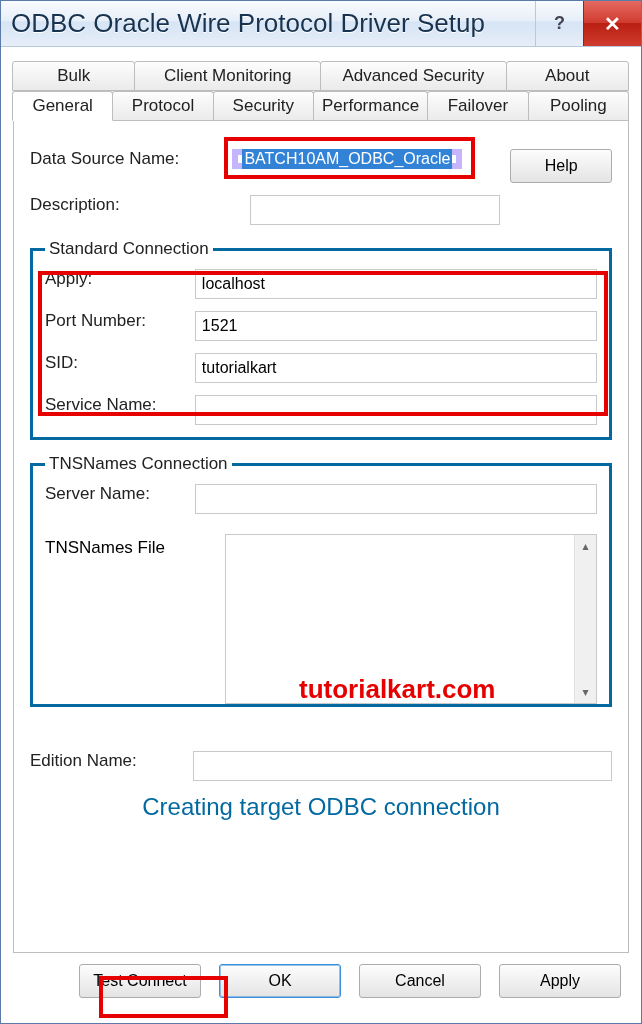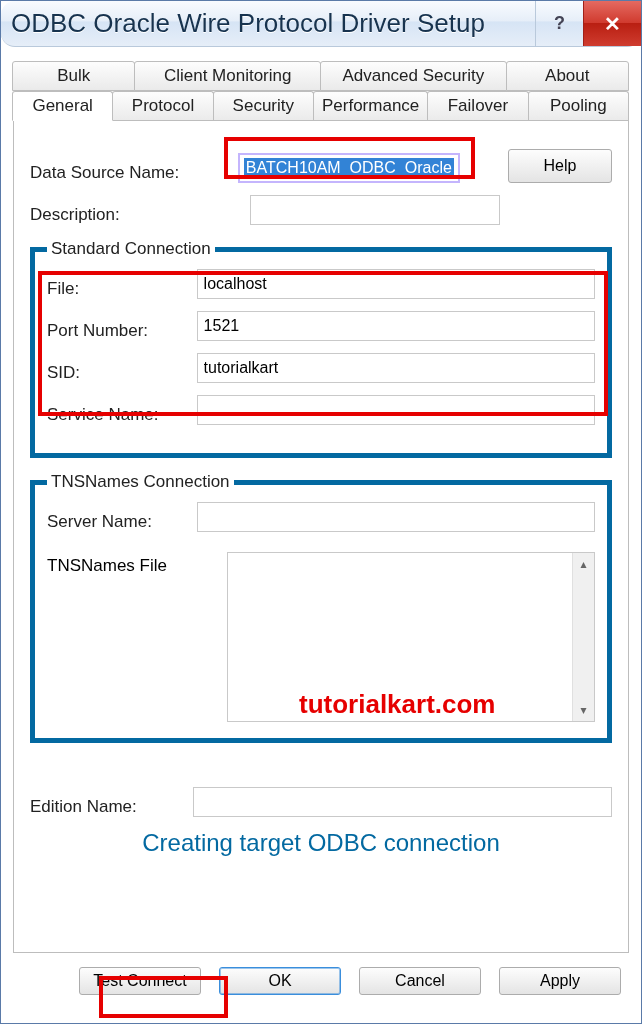--- a/index.html
+++ b/index.html
@@ -1,60 +1,60 @@
 <!DOCTYPE html>
 <html><head>
 <meta charset="utf-8">
 <style>
   * { box-sizing: border-box; font-family: "Segoe UI", Tahoma, sans-serif; }
   body { margin: 0; padding: 0; width: 642px; height: 1024px; background: #e8e8e8; overflow: hidden; }
   .window { width: 642px; height: 1024px; background: #fff; border: 1px solid #5a7aa8; display: flex; flex-direction: column; }
-  .titlebar { height: 46px; background: linear-gradient(to bottom, #f8fbff 0%, #e6eef8 45%, #d6e4f5 46%, #e6eef8 100%); display: flex; align-items: center; padding: 0 0 0 10px; border-bottom: 1px solid #b9c9db; border-radius: 14px; }
+  .titlebar { height: 46px; background: linear-gradient(to bottom, #f8fbff 0%, #e6eef8 45%, #d6e4f5 46%, #e6eef8 100%); display: flex; align-items: center; padding: 0 0 0 10px; border-bottom: 1px solid #b9c9db; }
   .titlebar .title { font-size: 26px; color: #17334f; flex: 1; text-shadow: 0 1px 0 #fff; white-space: nowrap; }
   .titlebar .caption-btns { display: flex; height: 100%; align-items: stretch; }
   .cap-btn { width: 48px; display: flex; align-items: center; justify-content: center; border-left: 1px solid #b9c9db; color: #445; font-size: 18px; cursor: pointer; }
   .cap-btn.close { width: 58px; background: linear-gradient(to bottom, #e46a61 0%, #d03a2e 49%, #b91f12 50%, #cf3c2f 100%); color: #fff; border-left: 1px solid #a02018; }
   .cap-btn.close .x { font-size: 20px; font-weight: bold; }
   .cap-btn.help .q { font-size: 18px; font-weight: bold; }
 
   .client { flex: 1; padding: 14px 12px 0 12px; display: flex; flex-direction: column; }
   .tabrows { margin-bottom: 0; }
   .tabrow { display: flex; }
   .tab { flex: 1 1 0; text-align: center; font-size: 17px; color: #222; padding: 4px 8px; background: linear-gradient(to bottom, #fdfdfd, #eaeaea); border: 1px solid #bdbdbd; border-bottom: none; border-radius: 3px 3px 0 0; margin-left: -1px; cursor: pointer; white-space: nowrap; }
   .tabrow:first-child .tab { border-bottom: 1px solid #bdbdbd; border-radius: 3px 3px 0 0; }
   .tab.active { background: #fff; position: relative; z-index: 2; border-bottom: 1px solid #fff; }
   .tabpanel { flex: 1; border: 1px solid #bdbdbd; background: #fff; margin-top: -1px; padding: 28px 16px 6px 16px; position: relative; }
 
-  .row { display: flex; align-items: flex-end; margin-bottom: 12px; gap: 20px; }
+  .row { display: flex; align-items: flex-start; margin-bottom: 12px; gap: 20px; }
   .row .lbl { width: 200px; font-size: 17px; color: #222; }
   .field { width: 100%; height: 30px; border: 1px solid #c9c9c9; padding: 3px 6px; font-size: 16px; background: #fff; }
   .field.small { width: 250px; }
-  .dsn-field { width: 230px; border: 2px solid #c4b5fd; background: #fff; height: 30px; padding: 0 4px; display: flex; align-items: center; }
+  .dsn-field { width: 230px; border: 6px solid #c4b5fd; background: #fff; height: 20px; padding: 0 4px; display: flex; align-items: center; }
   .dsn-highlight { background: #3283d6; color: #fff; font-size: 16px; padding: 1px 2px; }
   .help-btn { width: 110px; height: 34px; margin-left: 28px; background: linear-gradient(to bottom, #fdfdfd, #e4e4e4); border: 1px solid #acacac; border-radius: 3px; font-size: 16px; cursor: pointer; }
   .redbox { position: absolute; border: 4px solid #e60000; pointer-events: none; }
   .redbox.dsn { left: 210px; top: 16px; width: 251px; height: 42px; }
   .redbox.std { left: 24px; top: 150px; width: 570px; height: 145px; }
   .redbox.test { position: absolute; left: 99px; bottom: 6px; width: 129px; height: 42px; border: 4px solid #e60000; pointer-events: none; }
 
-  fieldset { border: 5px solid #0369a1; margin: 14px 0 14px 0; padding: 10px 12px 16px 12px; }
+  fieldset { border: 3px solid #0369a1; margin: 14px 0 14px 0; padding: 10px 12px 0 12px; }
   fieldset legend { font-size: 17px; color: #222; padding: 0 4px; }
   fieldset .row .lbl { width: 180px; }
 
   .tnsarea-row { display: flex; margin-top: 20px; }
   .tnsarea-row .lbl { width: 180px; font-size: 17px; padding-top: 4px; }
   .tnsarea { flex: 1; height: 170px; border: 1px solid #c9c9c9; position: relative; background: #fff; }
   .tnsarea .scroll { position: absolute; right: 0; top: 0; bottom: 0; width: 22px; background: #f0f0f0; border-left: 1px solid #e0e0e0; display: flex; flex-direction: column; justify-content: space-between; align-items: center; color: #666; font-size: 12px; padding: 4px 0; }
 
-  .watermark { position: absolute; color: #e60000; font-size: 26px; font-weight: 600; left: 285px; top: 568px; pointer-events: none; }
+  .watermark { position: absolute; color: #e60000; font-size: 26px; font-weight: 600; left: 285px; top: 553px; pointer-events: none; }
   .caption-red { color: #0369a1; font-size: 24px; text-align: center; margin: 8px 0 0 0; }
 
   .footer { height: 70px; display: flex; align-items: center; justify-content: flex-start; padding: 0 20px 14px 20px; gap: 18px; }
   .footer .spacer { width: 90px; }
-  .btn { height: 28px; min-width: 122px; background: linear-gradient(to bottom, #fdfdfd, #e4e4e4); border: 1px solid #acacac; border-radius: 3px; font-size: 16px; cursor: pointer; }
+  .btn { height: 34px; min-width: 122px; background: linear-gradient(to bottom, #fdfdfd, #e4e4e4); border: 1px solid #acacac; border-radius: 3px; font-size: 16px; cursor: pointer; }
   .btn.default { border: 1px solid #3a8edc; box-shadow: 0 0 0 1px rgba(58,142,220,.5) inset; }
 </style>
 </head>
 <body>
 
 <div class="window">
   <div class="titlebar">
     <div class="title">ODBC Oracle Wire Protocol Driver Setup</div>
     <div class="caption-btns">
       <div class="cap-btn help">
@@ -97,21 +97,21 @@
       </div>
 
       <div class="row">
         <div class="lbl">Description:</div>
         <input class="field small" value="" style="">
       </div>
 
       <fieldset>
         <legend>Standard Connection</legend>
         <div class="row">
-          <div class="lbl">File:</div>
+          <div class="lbl">Apply:</div>
           <input class="field" value="localhost" style="">
         </div>
         <div class="row">
           <div class="lbl">Port Number:</div>
           <input class="field" value="1521" style="">
         </div>
         <div class="row">
           <div class="lbl">SID:</div>
           <input class="field" value="tutorialkart" style="">
         </div>

